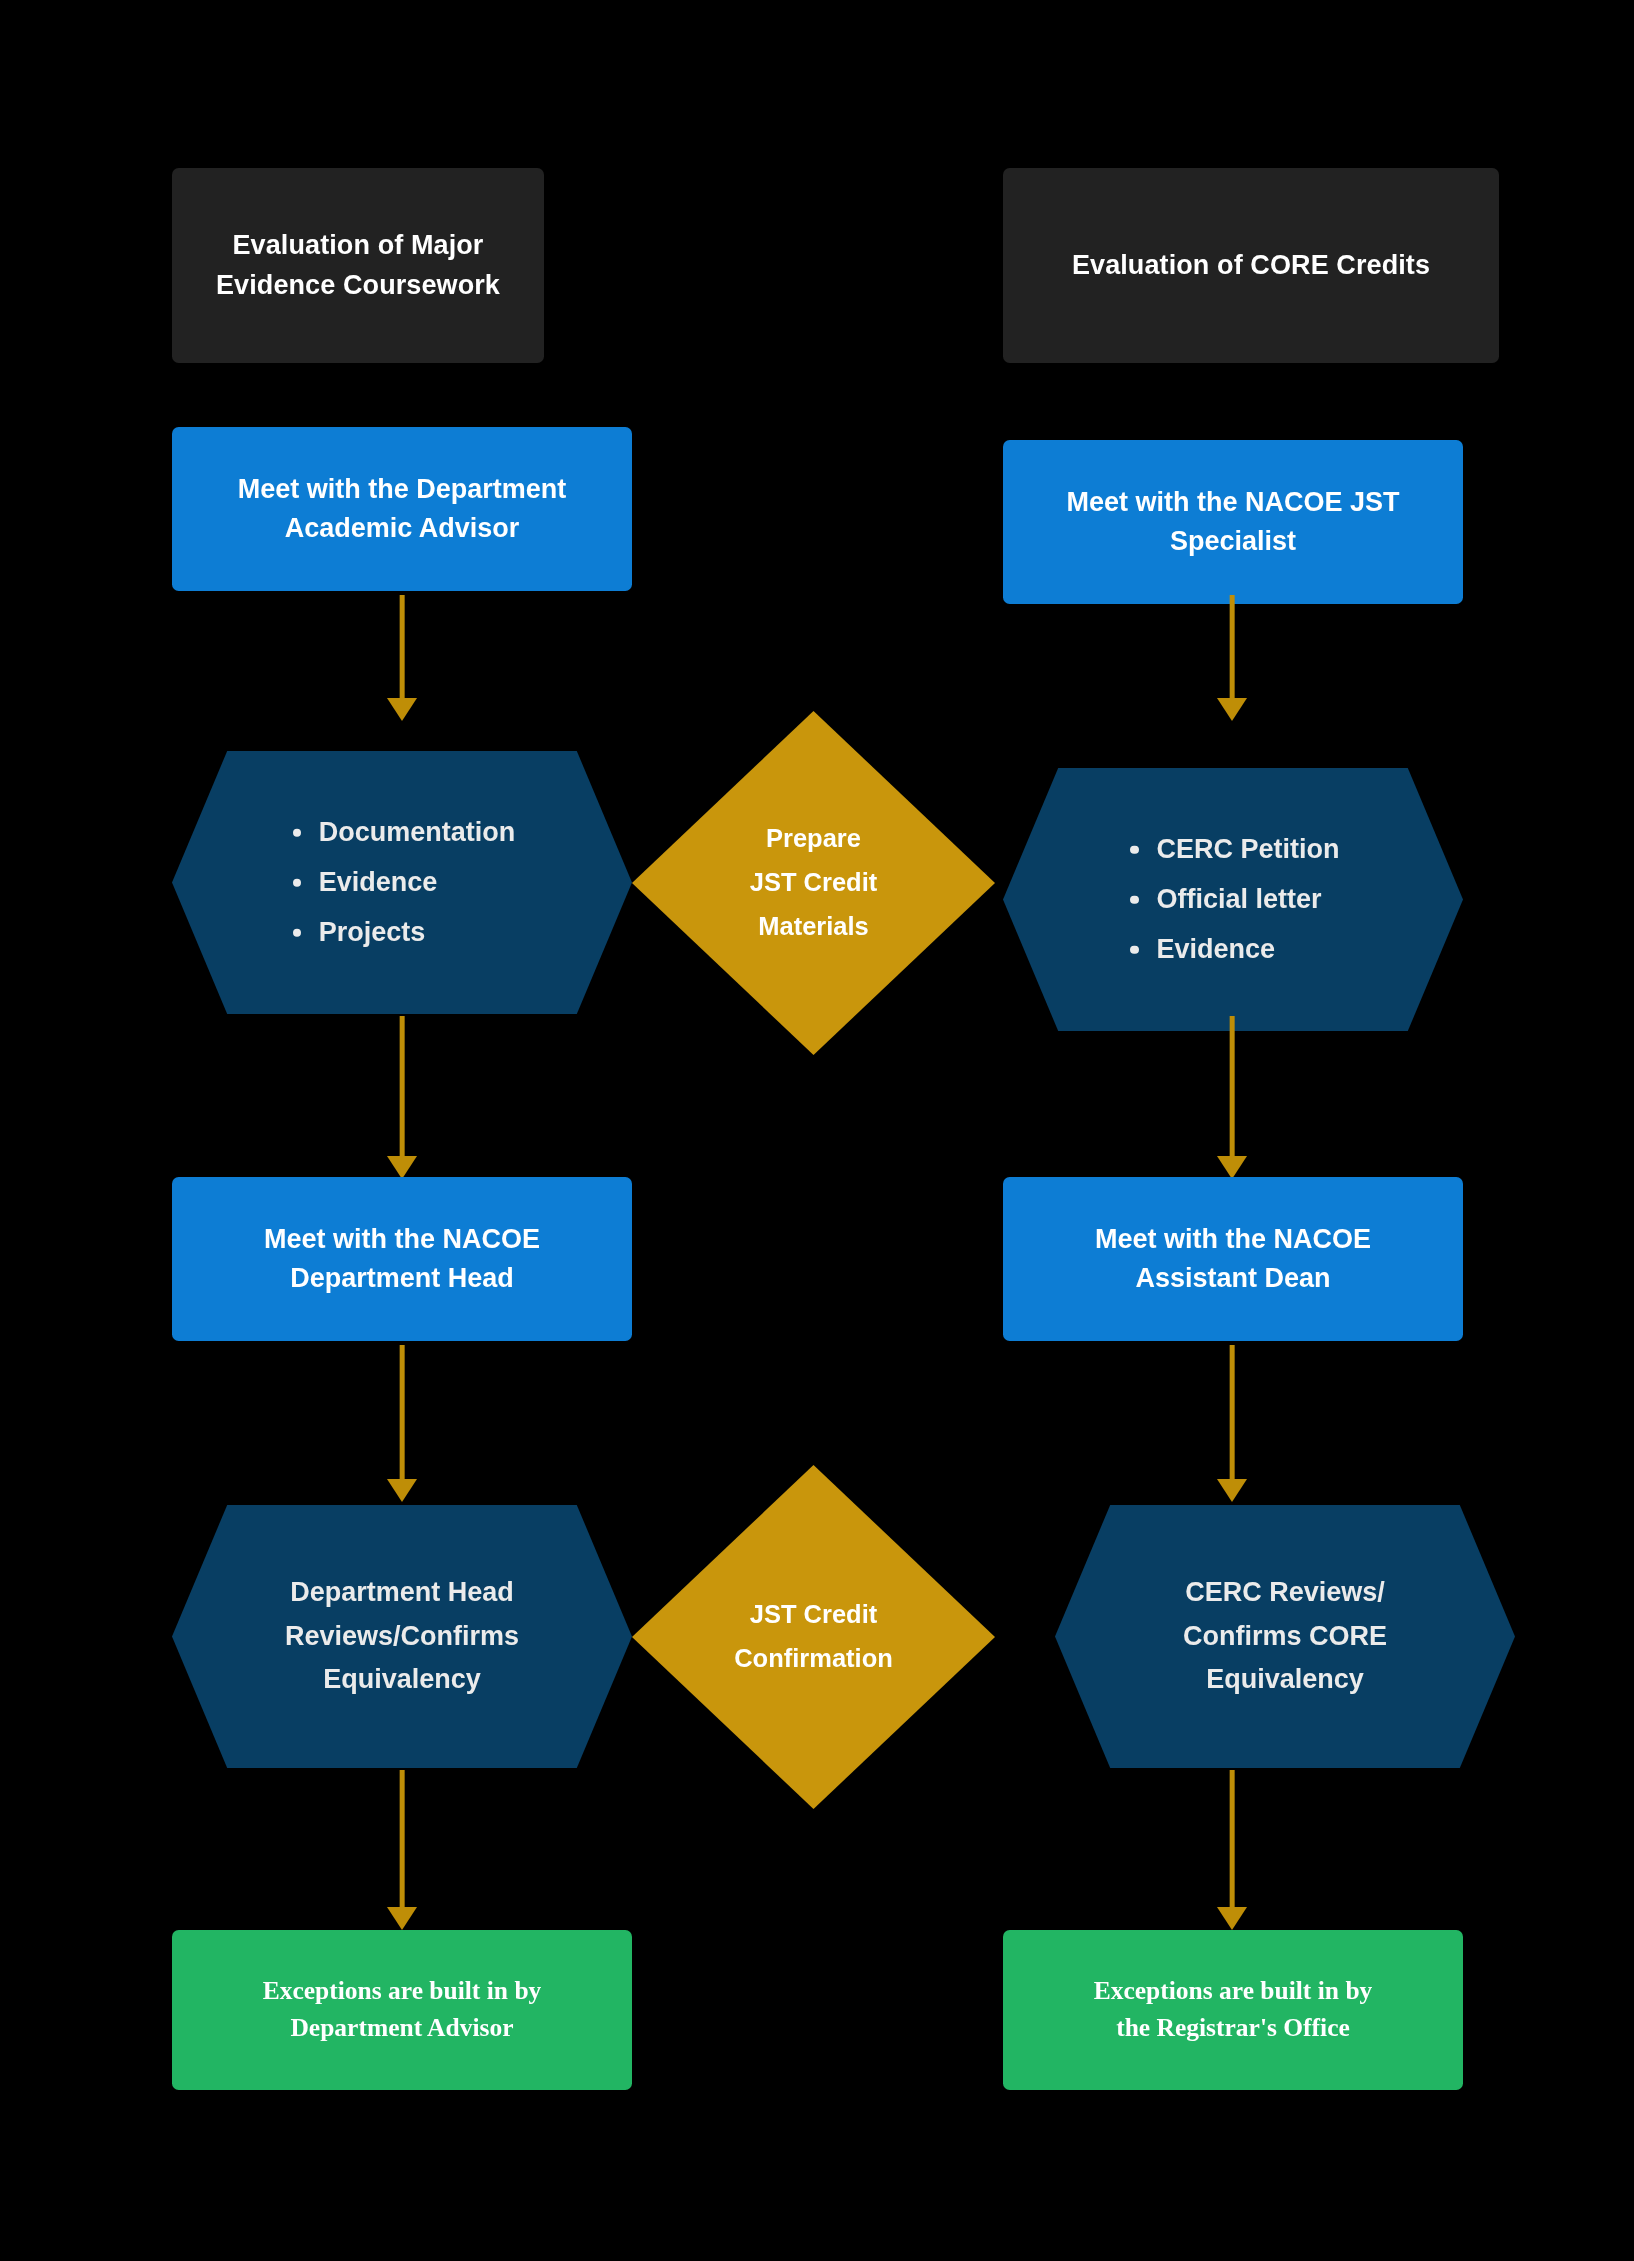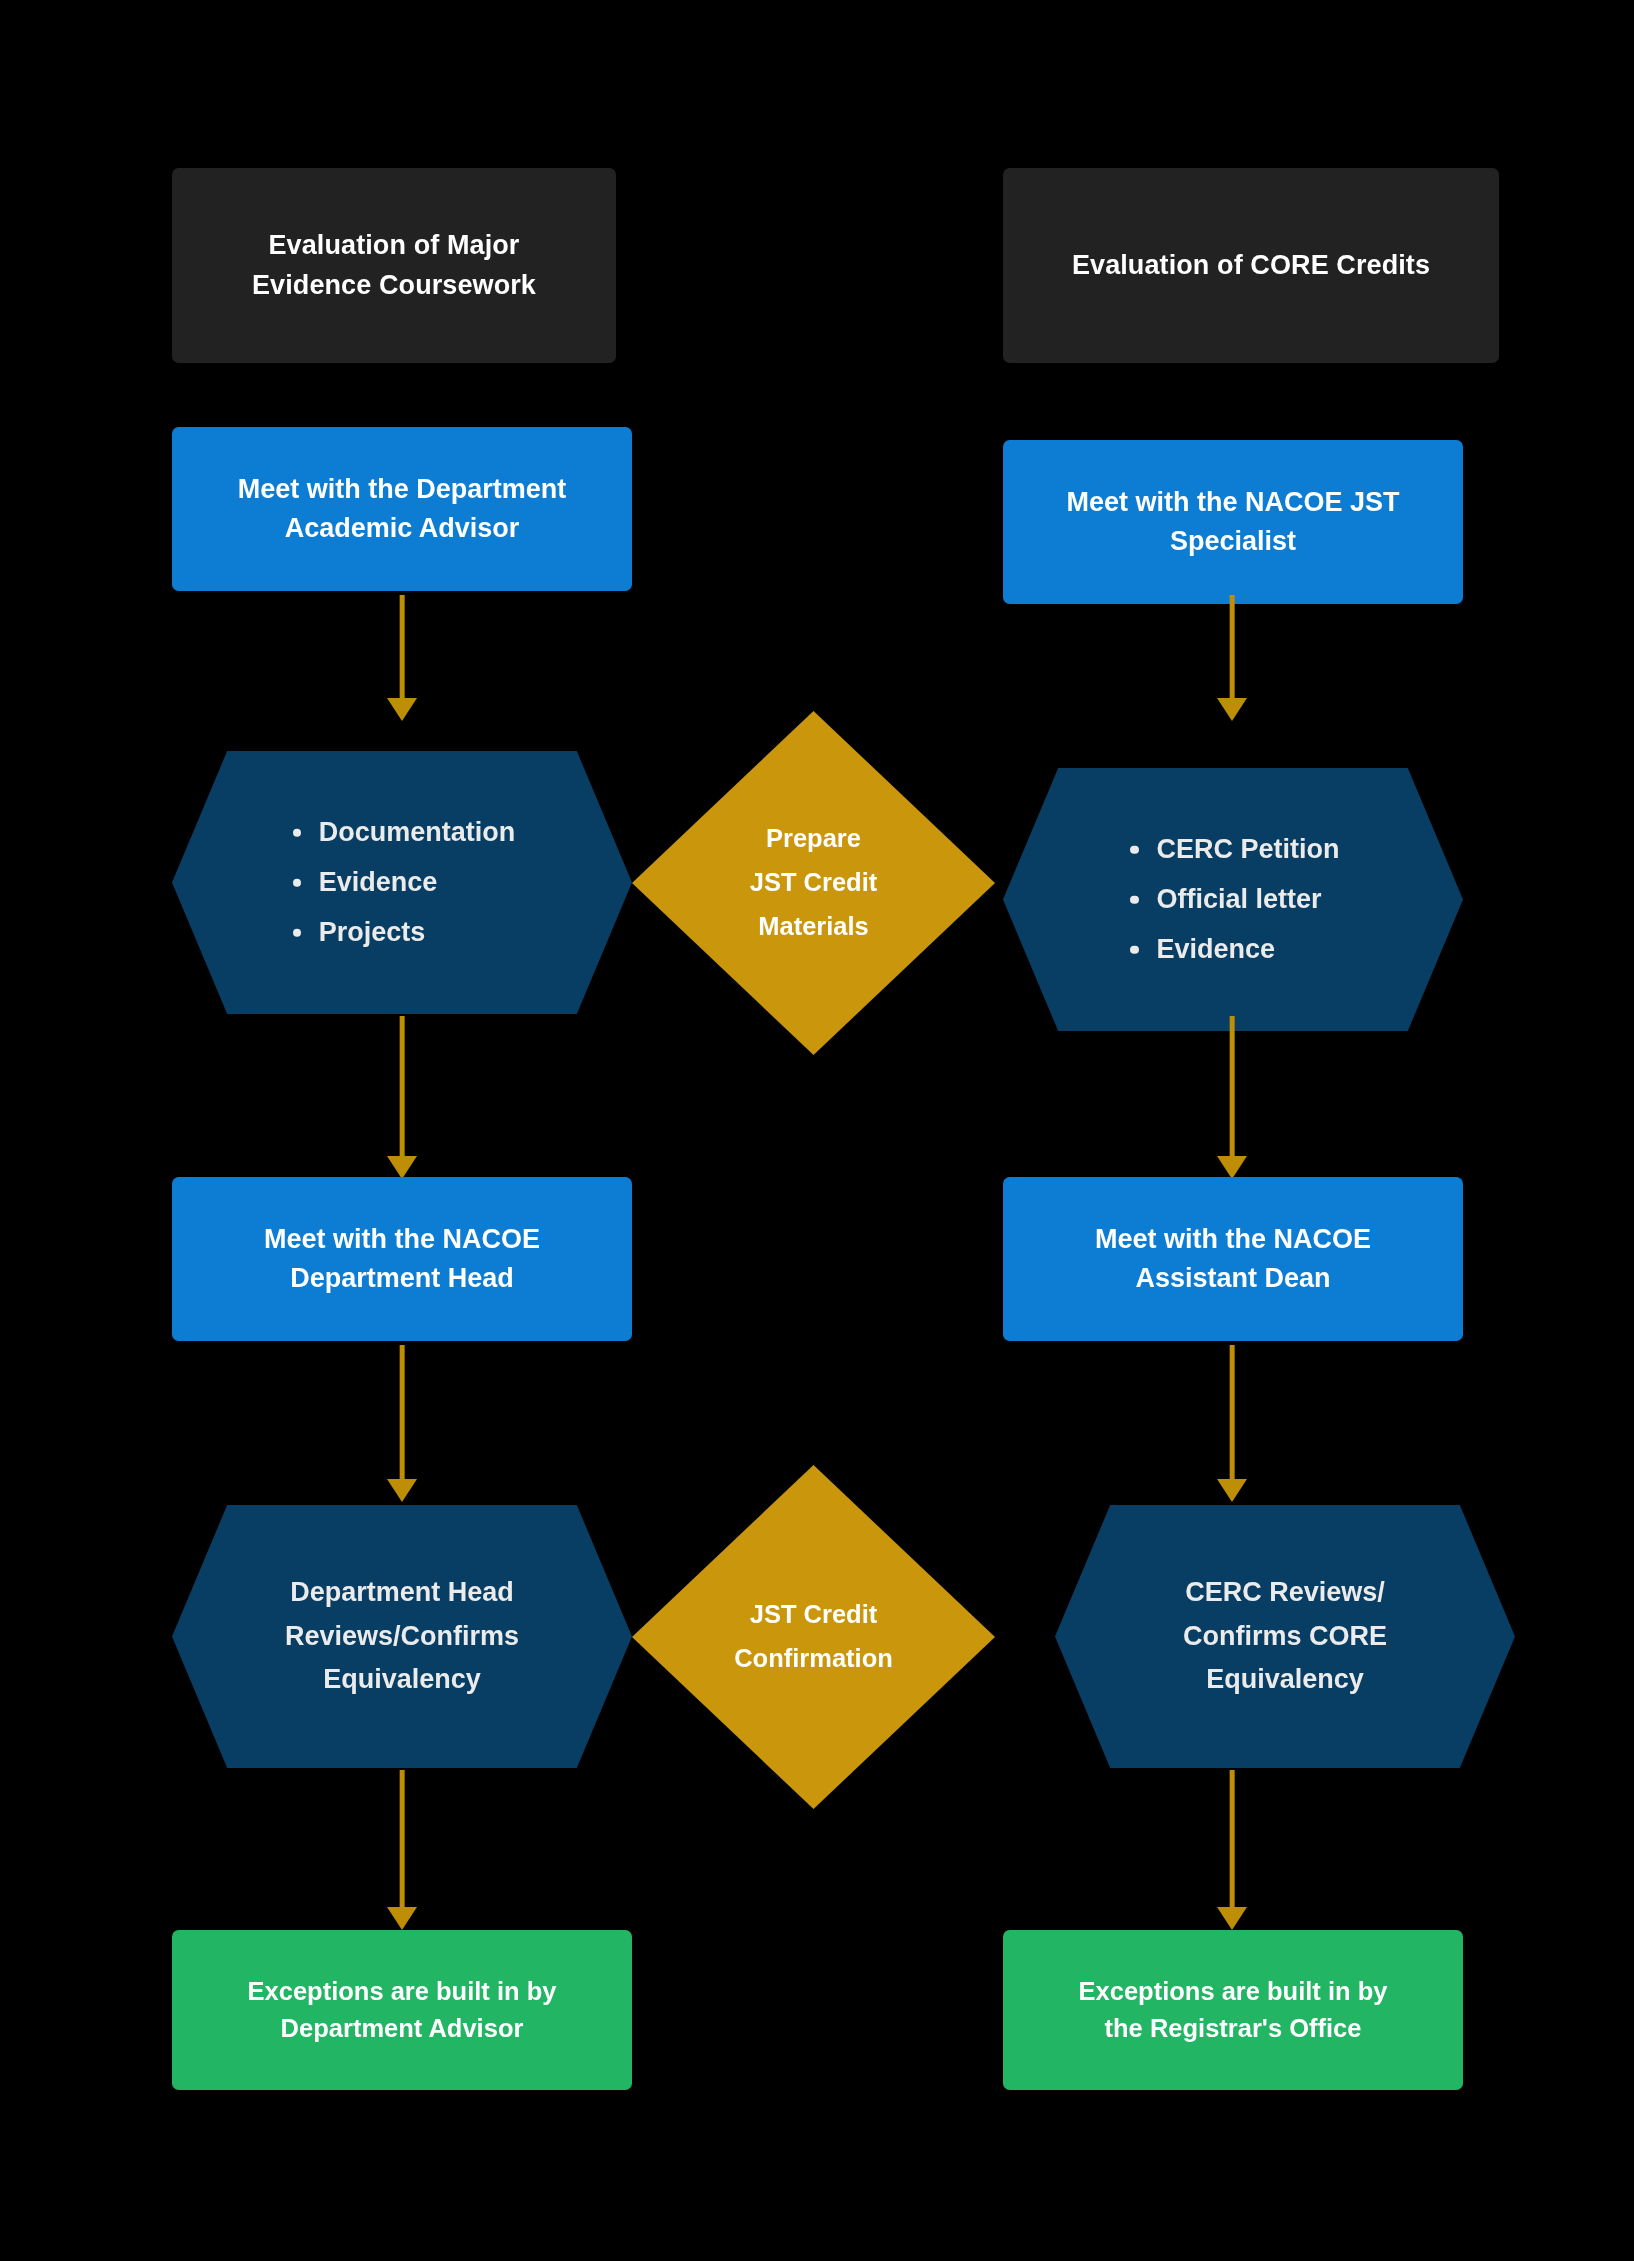--- a/index.html
+++ b/index.html
@@ -50,20 +50,21 @@
     font-size: 27px;
     padding: 16px 20px;
   }
 
   
   .green-box {
     background: #22B563;
     border-radius: 6.7px;
     font-size: 25.5px;
     padding: 0 20px;
+    font-family: Liberation Serif, serif;
   }
 
   
   .chevron {
     background: #083E63;
     -webkit-clip-path: polygon(
         12% 0%, 88% 0%, 100% 50%, 88% 100%, 12% 100%, 0% 50%);
     clip-path: polygon(
         12% 0%, 88% 0%, 100% 50%, 88% 100%, 12% 100%, 0% 50%);
     display: flex;
@@ -154,21 +155,21 @@
     border-left: 15px solid transparent;
     border-right: 15px solid transparent;
     border-top: 23px solid #BF8E07;
   }
 </style>
 </head>
 <body>
 
 <div class="canvas">
 
-  <div class="node header-box" style="left:172px; top:168px; width:444px; height:195px;">
+  <div class="node header-box" style="left:172px; top:168px; width:372px; height:195px;">
     <div>
       <span>Evaluation of Major</span><br>
       <span>Evidence Coursework</span>
     </div>
   </div>
 
   <div class="node blue-box" style="left:172px; top:427px; width:460px; height:164px;">
     <div>
       <span>Meet with the Department</span><br>
       <span>Academic Advisor</span>

